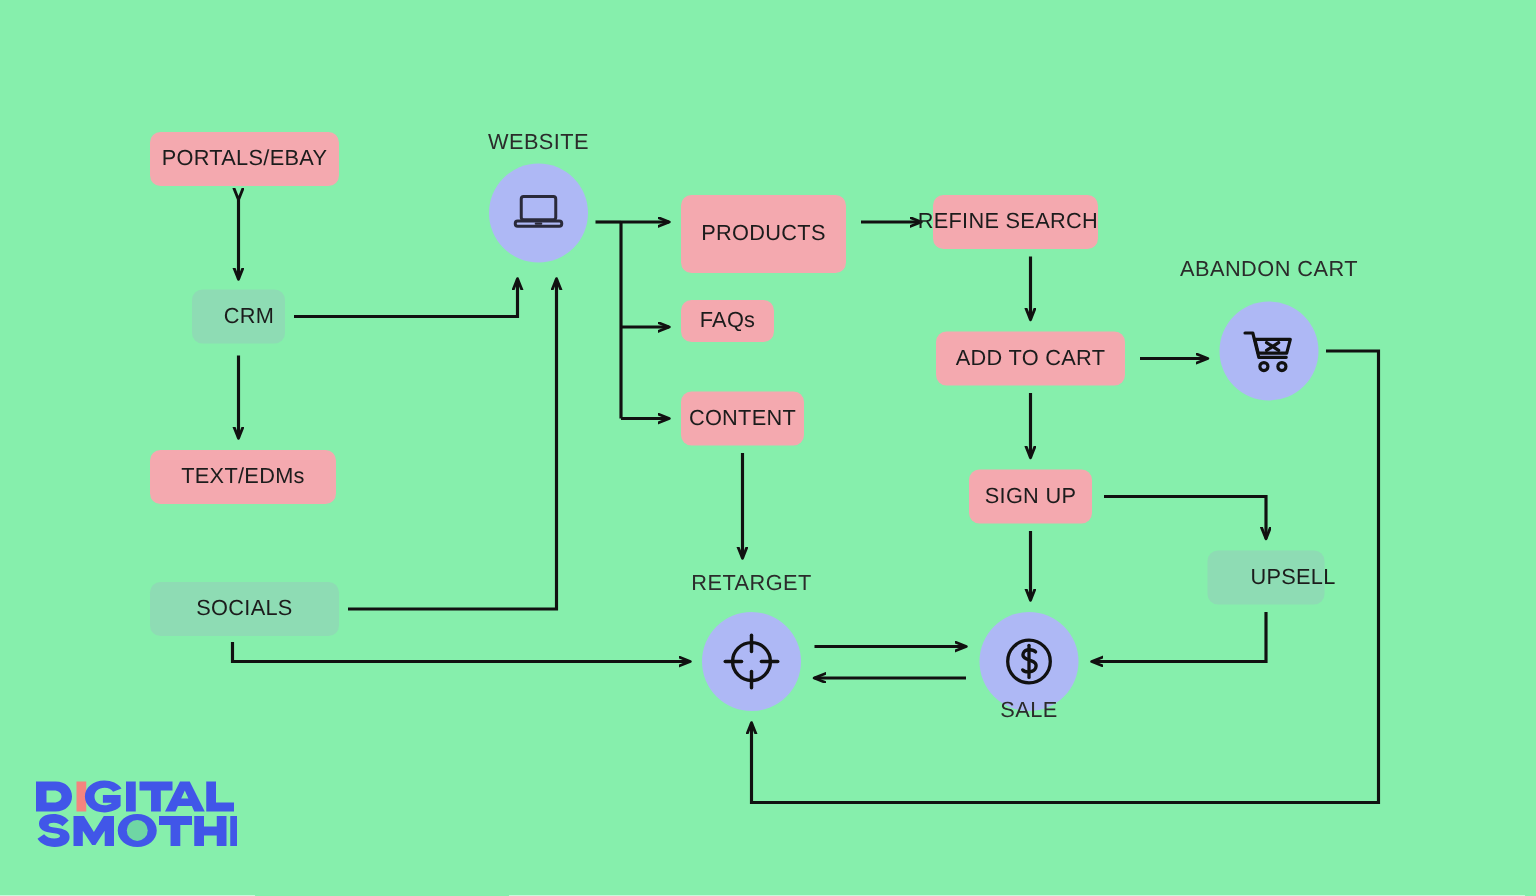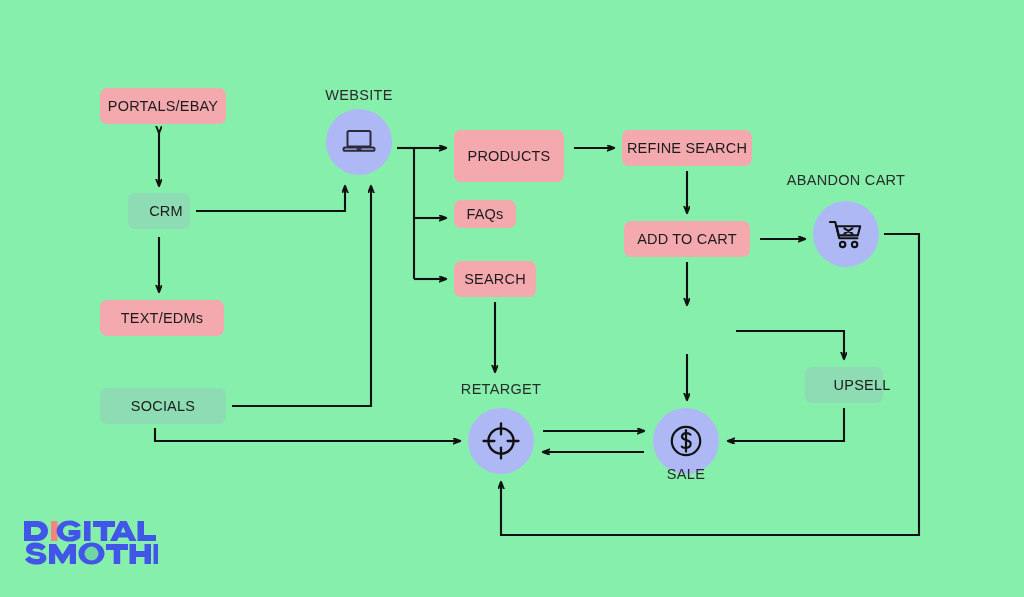--- a/index.html
+++ b/index.html
@@ -140,31 +140,34 @@
 
   <div class="node pink" style="left:454px; top:130px; width:110px; height:52px;">
     <span>PRODUCTS</span>
   </div>
 
   <div class="node pink" style="left:454px; top:200px; width:62px; height:28px;">
     <span>FAQs</span>
   </div>
 
   <div class="node pink" style="left:454px; top:261px; width:82px; height:36px;">
-    <span>SEARCH</span>
-  </div>
-
-  <div class="node pink" style="left:622px; top:130px; width:130px; height:36px;">
+    <span>CONTENT</span>
+  </div>
+
+  <div class="node pink" style="left:622px; top:130px; width:110px; height:36px;justify-content:flex-end;">
     <span>REFINE SEARCH</span>
   </div>
 
   <div class="node pink" style="left:624px; top:221px; width:126px; height:36px;">
     <span>ADD TO CART</span>
   </div>
 
+  <div class="node pink" style="left:646px; top:313px; width:82px; height:36px;">
+    <span>SIGN UP</span>
+  </div>
 
   <div class="node green" style="left:805px; top:367px; width:78px; height:36px;padding-left:36px;">
     <span>UPSELL</span>
   </div>
 
   <div class="caption" style="left:309px; top:87px; width:100px;">
     <span>WEBSITE</span>
   </div>
   <div class="circle" style="left:326px; top:109px; width:66px; height:66px;">
     <svg width="38" height="30" viewBox="0 0 38 30">

